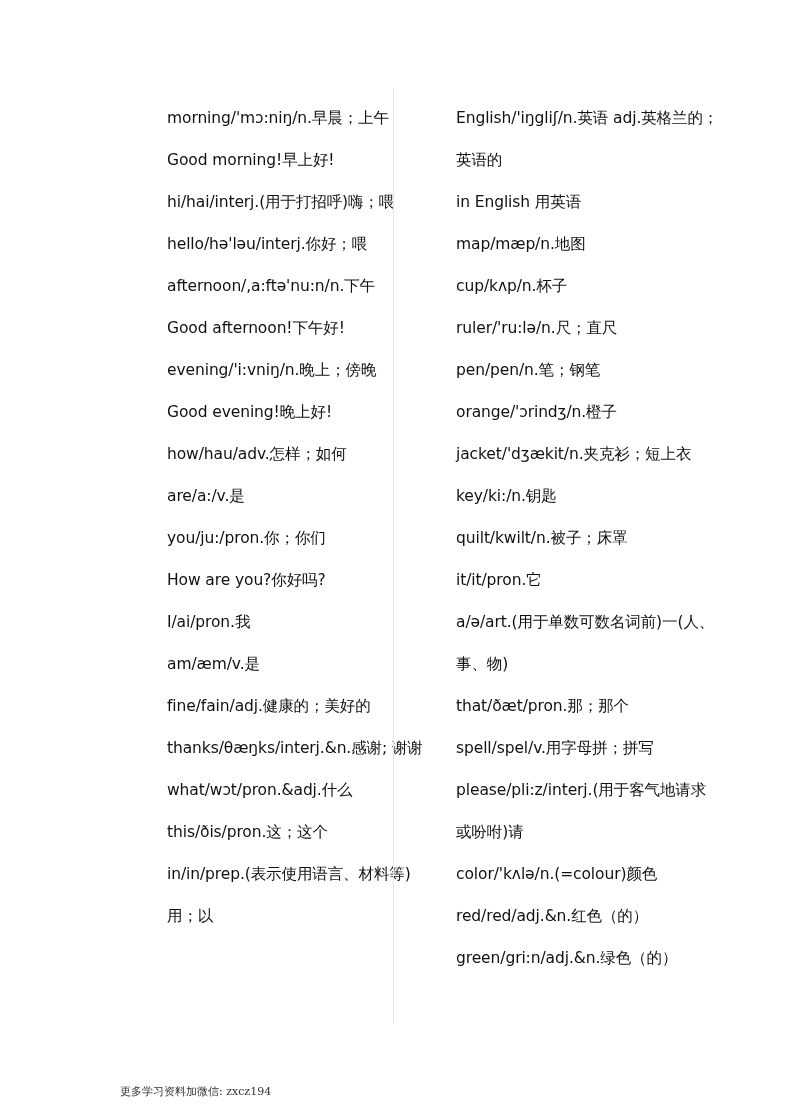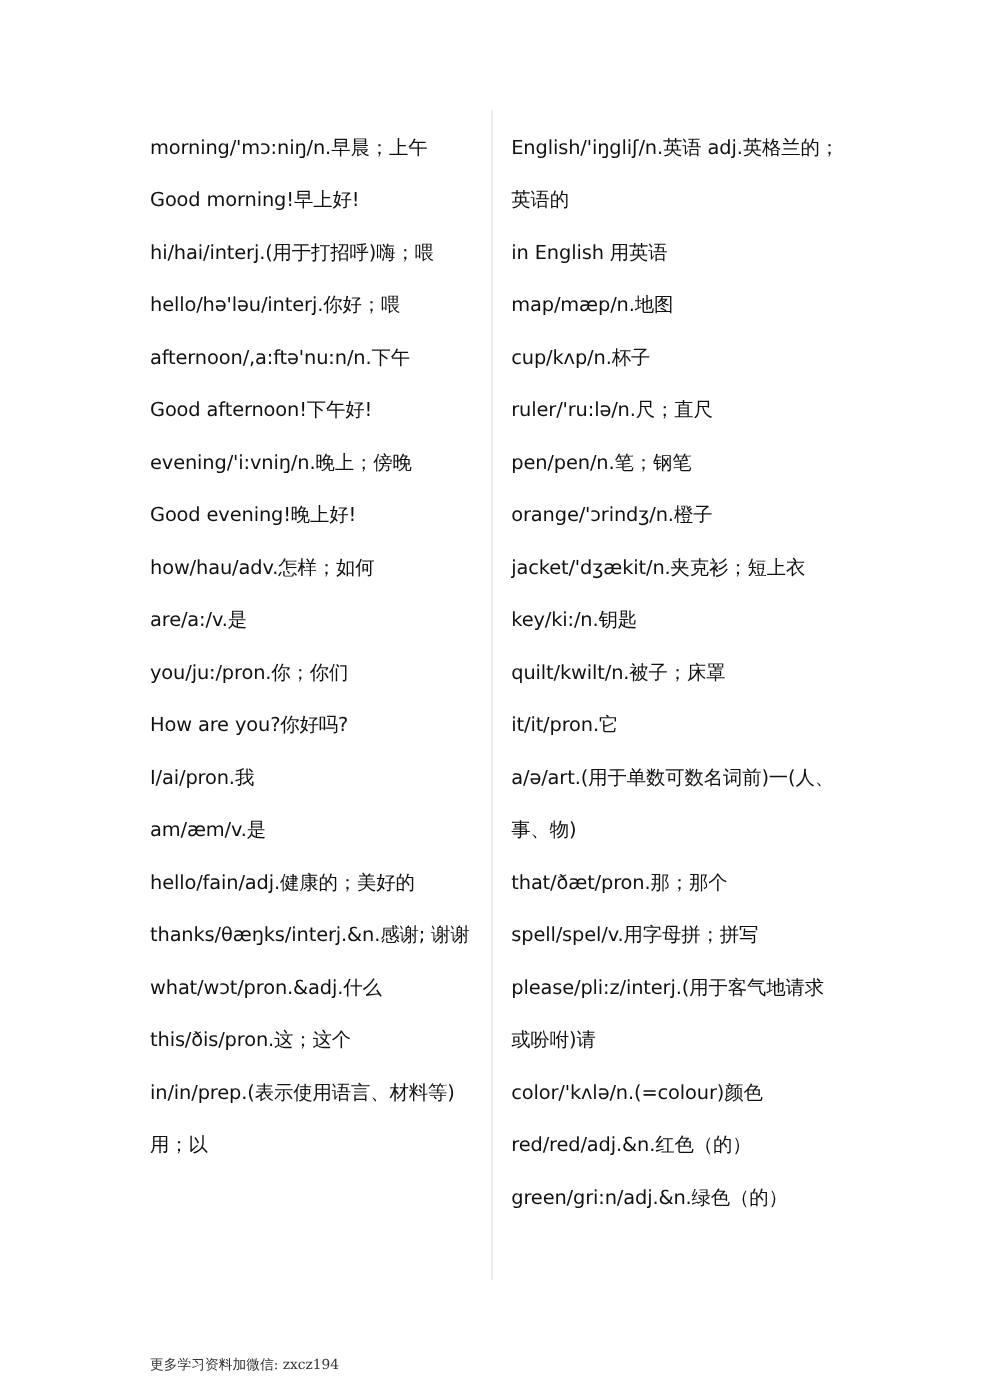--- a/index.html
+++ b/index.html
@@ -1,19 +1,19 @@
 <!DOCTYPE html>
 <html><head>
   <meta charset="utf-8">
   <style>
     html, body { margin: 0; padding: 0; background: #ffffff; }
     body { width: 790px; height: 1118px; position: relative; overflow: hidden;
            font-family: "DejaVu Sans", "Liberation Sans", sans-serif; color: #111111; }
     .page { position: absolute; left: 0; top: 0; width: 790px; height: 1118px; background: #fff; }
-    .col { position: absolute; top: 97px; }
+    .col { position: absolute; top: 97px; margin-left: 47px; }
     .col-left { left: 120px; width: 268px; }
     .col-right { left: 409px; width: 280px; }
     .line { height: 42px; line-height: 42px; font-size: 15.5px; white-space: nowrap; letter-spacing: -0.1px; }
     .divider { position: absolute; left: 393px; top: 88px; width: 1px; height: 936px; background: #e4e4e4; }
     .footer { position: absolute; left: 120px; top: 1084px; font-size: 11px; color: #333;
               font-family: "DejaVu Serif", "Liberation Serif", serif; }
   </style>
 </head>
 <body>
 
@@ -26,21 +26,21 @@
     <div class="line">afternoon/,a:ftə'nu:n/n.下午</div>
     <div class="line">Good afternoon!下午好!</div>
     <div class="line">evening/'i:vniŋ/n.晚上；傍晚</div>
     <div class="line">Good evening!晚上好!</div>
     <div class="line">how/hau/adv.怎样；如何</div>
     <div class="line">are/a:/v.是</div>
     <div class="line">you/ju:/pron.你；你们</div>
     <div class="line">How are you?你好吗?</div>
     <div class="line">I/ai/pron.我</div>
     <div class="line">am/æm/v.是</div>
-    <div class="line">hello/fain/adj.健康的；美好的</div>
+    <div class="line">fine/fain/adj.健康的；美好的</div>
     <div class="line">thanks/θæŋks/interj.&amp;n.感谢; 谢谢</div>
     <div class="line">what/wɔt/pron.&amp;adj.什么</div>
     <div class="line">this/ðis/pron.这；这个</div>
     <div class="line">in/in/prep.(表示使用语言、材料等)</div>
     <div class="line">用；以</div>
   </div>
 
   <div class="divider"></div>
 
   <div class="col col-right">

